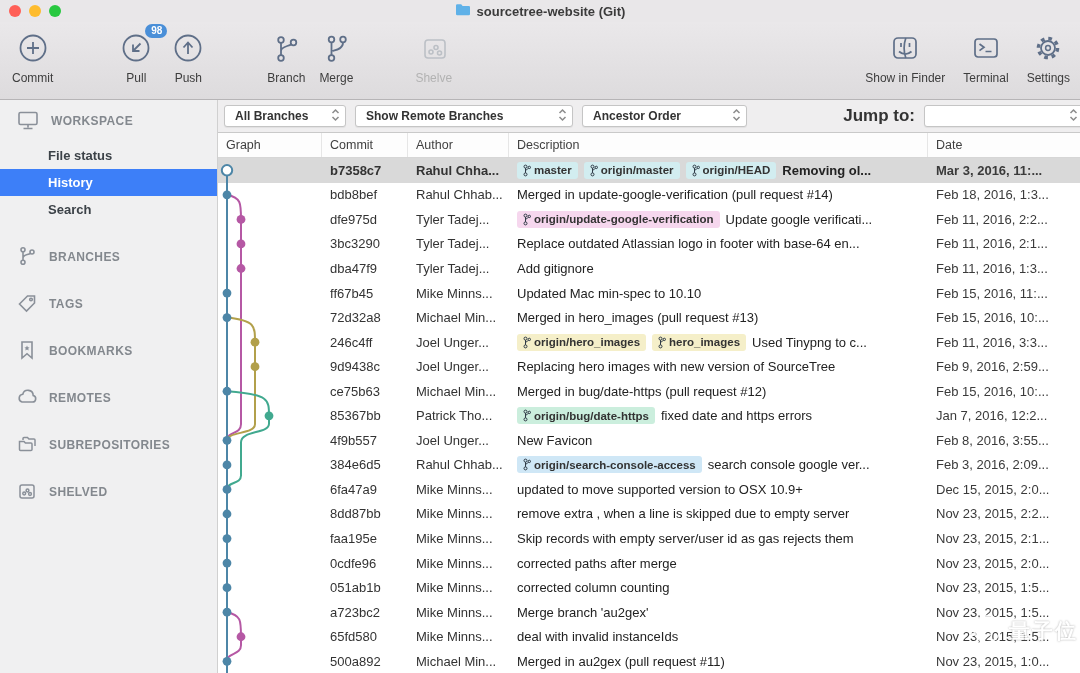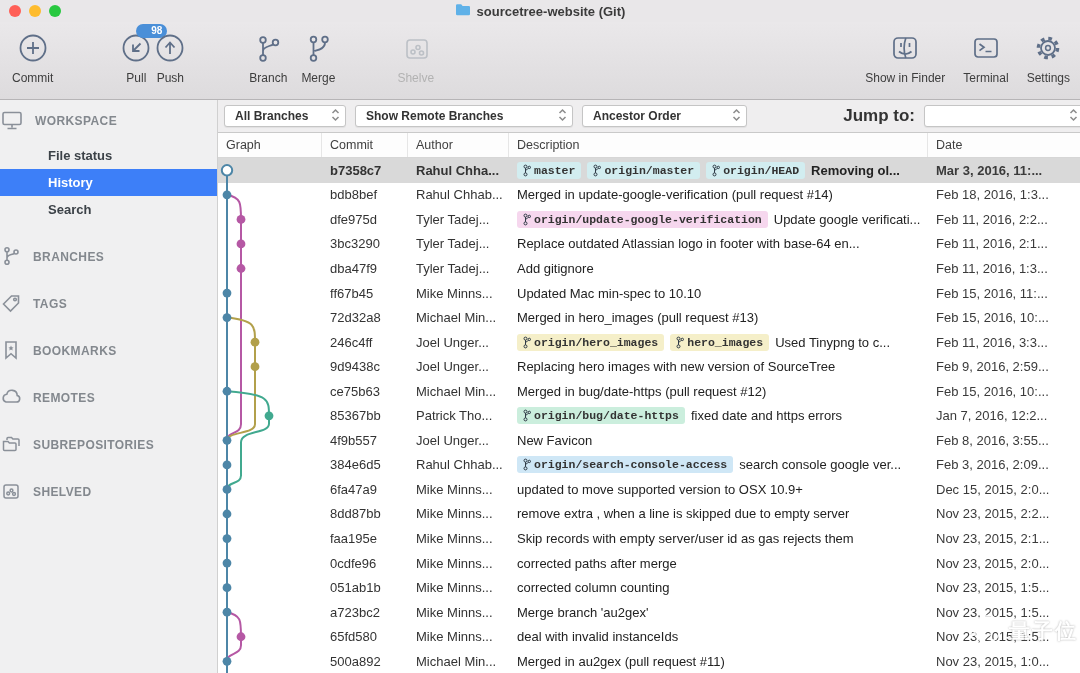--- a/index.html
+++ b/index.html
@@ -19,31 +19,31 @@
   
   .toolbar { height:78px; background:linear-gradient(#eae8ea,#dddbdd); border-bottom:1px solid #b6b4b6;
              display:flex; align-items:flex-start; padding:4px 10px 0 10px; }
   .tool { display:flex; flex-direction:column; align-items:center; cursor:default; }
   .tool .icon-wrap { height:44px; display:flex; align-items:center; justify-content:center; position:relative; color:#5f6f88; }
   .tool .tlabel { font-size:12px; color:#3d3d3d; margin-top:1px; white-space:nowrap; }
   .tool.disabled .icon-wrap { color:#bcc0c6; }
   .tool.disabled .tlabel { color:#b2b2b2; }
   .tool svg { display:block; }
   .pull-badge { position:absolute; top:-2px; right:-14px; background:#4a8fd8; color:#fff; font-size:10px;
-                font-weight:700; padding:1px 5px 2px 15px; border-radius:7px; line-height:11px;text-align:right; }
-  .m-commit { margin-left:2px; } .m-pull { margin-left:66px; } .m-push { }
+                font-weight:700; padding:1px 5px 2px 6px; border-radius:7px; line-height:11px;text-align:right; }
+  .m-commit { margin-left:2px; } .m-pull { margin-left:66px; } .m-push { margin-left:18px; }
   .m-branch { margin-left:62px; } .m-merge { margin-left:14px; } .m-shelve { margin-left:62px; }
   .right-tools { margin-left:auto; display:flex; gap:18px; }
 
   
   .body-split { display:flex; height:573px; }
 
   
   .sidebar { width:218px; background:#f0f0f1; border-right:1px solid #d0d0d0; padding-top:8px; flex:none; }
-  .side-section { display:flex; align-items:center; gap:11px; height:26px; 
+  .side-section { display:flex; align-items:center; gap:11px; height:26px; padding-left:16px;
                   color:#83888e; font-size:12px; font-weight:700; letter-spacing:.4px; }
   .side-section svg { color:#8a9099; flex:none; }
   .side-items { margin-top:8px; }
   .side-item { height:27px; line-height:27px; padding-left:48px; font-size:13px; font-weight:700; color:#3c4248; cursor:default; }
   .side-item.selected { background:#3d7ff8; color:#fff; }
   .sect-gap { margin-top:21px; }
 
   
   .right-col { flex:1; display:flex; flex-direction:column; min-width:0; }
 
@@ -72,21 +72,21 @@
   .row { display:flex; align-items:center; height:24.55px; font-size:13px; color:#222; }
   .row.selected { background:#d9d9d9; font-weight:700; }
   .cell { padding-left:8px; white-space:nowrap; overflow:hidden; }
   .cell.c-commit { width:86px; flex:none; color:#333; }
   .cell.c-author { width:101px; flex:none; color:#333; }
   .cell.c-desc { width:419px; flex:none; display:flex; align-items:center; gap:6px; }
   .cell.c-date { flex:1; color:#3a3a3a; }
   .cell.c-graph { width:104px; flex:none; height:100%; }
   .desc-text { white-space:nowrap; overflow:hidden; }
   .badge { display:inline-flex; align-items:center; gap:3px; height:17px; padding:0 6px; border-radius:3px;
-           font-size:11.5px; font-weight:700; color:#333; flex:none;font-family:Liberation Mono, monospace; }
+           font-size:11.5px; font-weight:700; color:#333; flex:none; }
   .badge svg { flex:none; }
   #graph-svg { position:absolute; left:0; top:0; pointer-events:none; }
 
   
   .watermark { position:absolute; right:2px; bottom:18px; display:flex; align-items:center; gap:2px;
                opacity:.85; pointer-events:none; }
   .watermark-text { font-size:21px; font-weight:700; color:#fff;
                     text-shadow:0 0 2px rgba(110,110,110,.7); letter-spacing:2px; }
 </style>
 </head>

